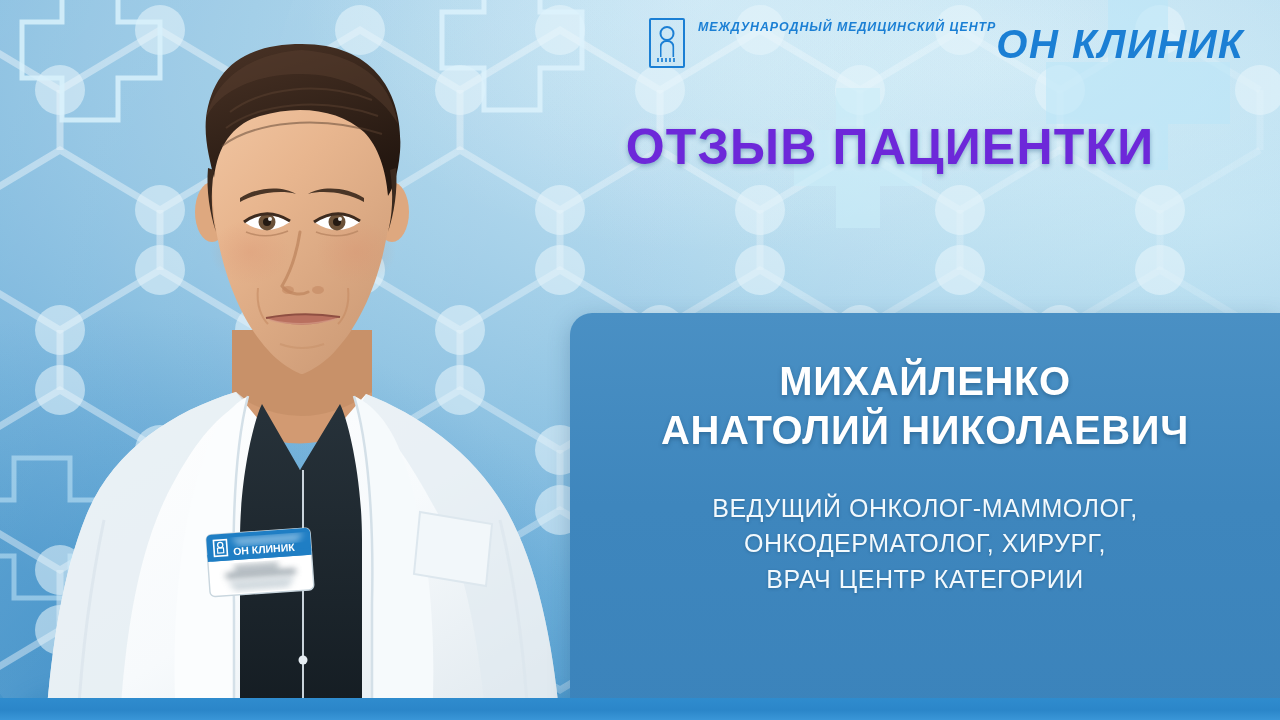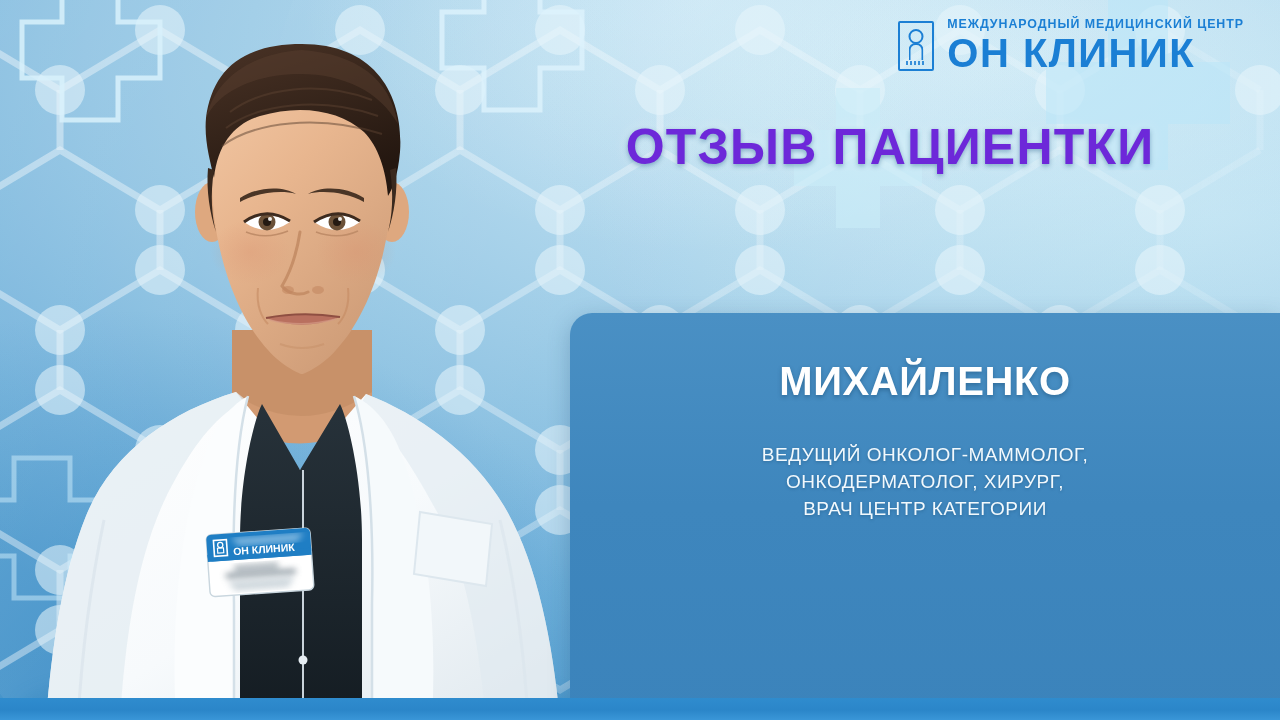--- a/index.html
+++ b/index.html
@@ -56,21 +56,21 @@
     width:15px; height:17px;
     border-left:2.6px solid #1b7fd4; border-right:2.6px solid #1b7fd4;
     border-top:2.6px solid #1b7fd4;
     border-radius:7px 7px 0 0;
   }
   .logo-mark .base {
     position:absolute; left:6px; right:6px; bottom:4px; height:4px;
     background:repeating-linear-gradient(90deg,#1b7fd4 0 2px, transparent 2px 4px);
     opacity:.85;
   }
-  .logo-text { display:flex; flex-direction:column; align-items:flex-start; }
+  .logo-text { display:flex; flex-direction:row; align-items:flex-start;font-style:italic; }
   .logo-sub {
     color:#1b7fd4; font-size:12.4px; font-weight:bold; letter-spacing:.95px;
     line-height:1; white-space:nowrap;
   }
   .logo-name {
     color:#1b7fd4; font-size:40px; font-weight:bold; letter-spacing:1.5px;
     line-height:1.02; margin-top:3px; white-space:nowrap;
   }
 
   
@@ -90,21 +90,21 @@
     box-shadow:0 6px 22px rgba(25,70,110,.28);
   }
   .panel-inner { padding:44px 28px 0 28px; text-align:center; }
   .doc-name {
     color:#ffffff; font-weight:bold; font-size:40px; line-height:1.22;
     letter-spacing:.6px;
     text-shadow:0 2px 4px rgba(20,65,100,.42);
   }
   .doc-name .ln { display:block; white-space:nowrap; }
   .doc-role {
-    margin-top:36px; color:#f2f9fd; font-size:19px; line-height:1.42;
+    margin-top:36px; color:#f2f9fd; font-size:25px; line-height:1.42;
     letter-spacing:.5px;
     text-shadow:0 1px 3px rgba(20,65,100,.38);
   }
   .doc-role .ln { display:block; white-space:nowrap; }
 
   
   .bottom-bar {
     position:absolute; left:0; bottom:0; width:1280px; height:22px;
     background:linear-gradient(180deg,#2f8cce 0%, #2b86c9 55%, #3a96d8 100%);
   }
@@ -413,20 +413,21 @@
     <path d="M258 288 C256 306 262 318 268 324" stroke="#c48a63" stroke-width="2" fill="none" opacity="0.6"></path>
     <path d="M348 288 C350 306 344 318 338 324" stroke="#c48a63" stroke-width="2" fill="none" opacity="0.6"></path>
 
     <path d="M280 344 Q302 352 324 344" stroke="#c68f68" stroke-width="2" fill="none" opacity="0.5"></path>
   </svg>
 
   <div class="panel">
     <div class="panel-inner">
       <div class="doc-name">
         <span class="ln">МИХАЙЛЕНКО</span>
+        <span class="ln">АНАТОЛИЙ НИКОЛАЕВИЧ</span>
       </div>
       <div class="doc-role">
         <span class="ln">ВЕДУЩИЙ ОНКОЛОГ-МАММОЛОГ,</span>
         <span class="ln">ОНКОДЕРМАТОЛОГ, ХИРУРГ,</span>
         <span class="ln">ВРАЧ ЦЕНТР КАТЕГОРИИ</span>
       </div>
     </div>
   </div>
 
   <div class="bottom-bar"></div>

